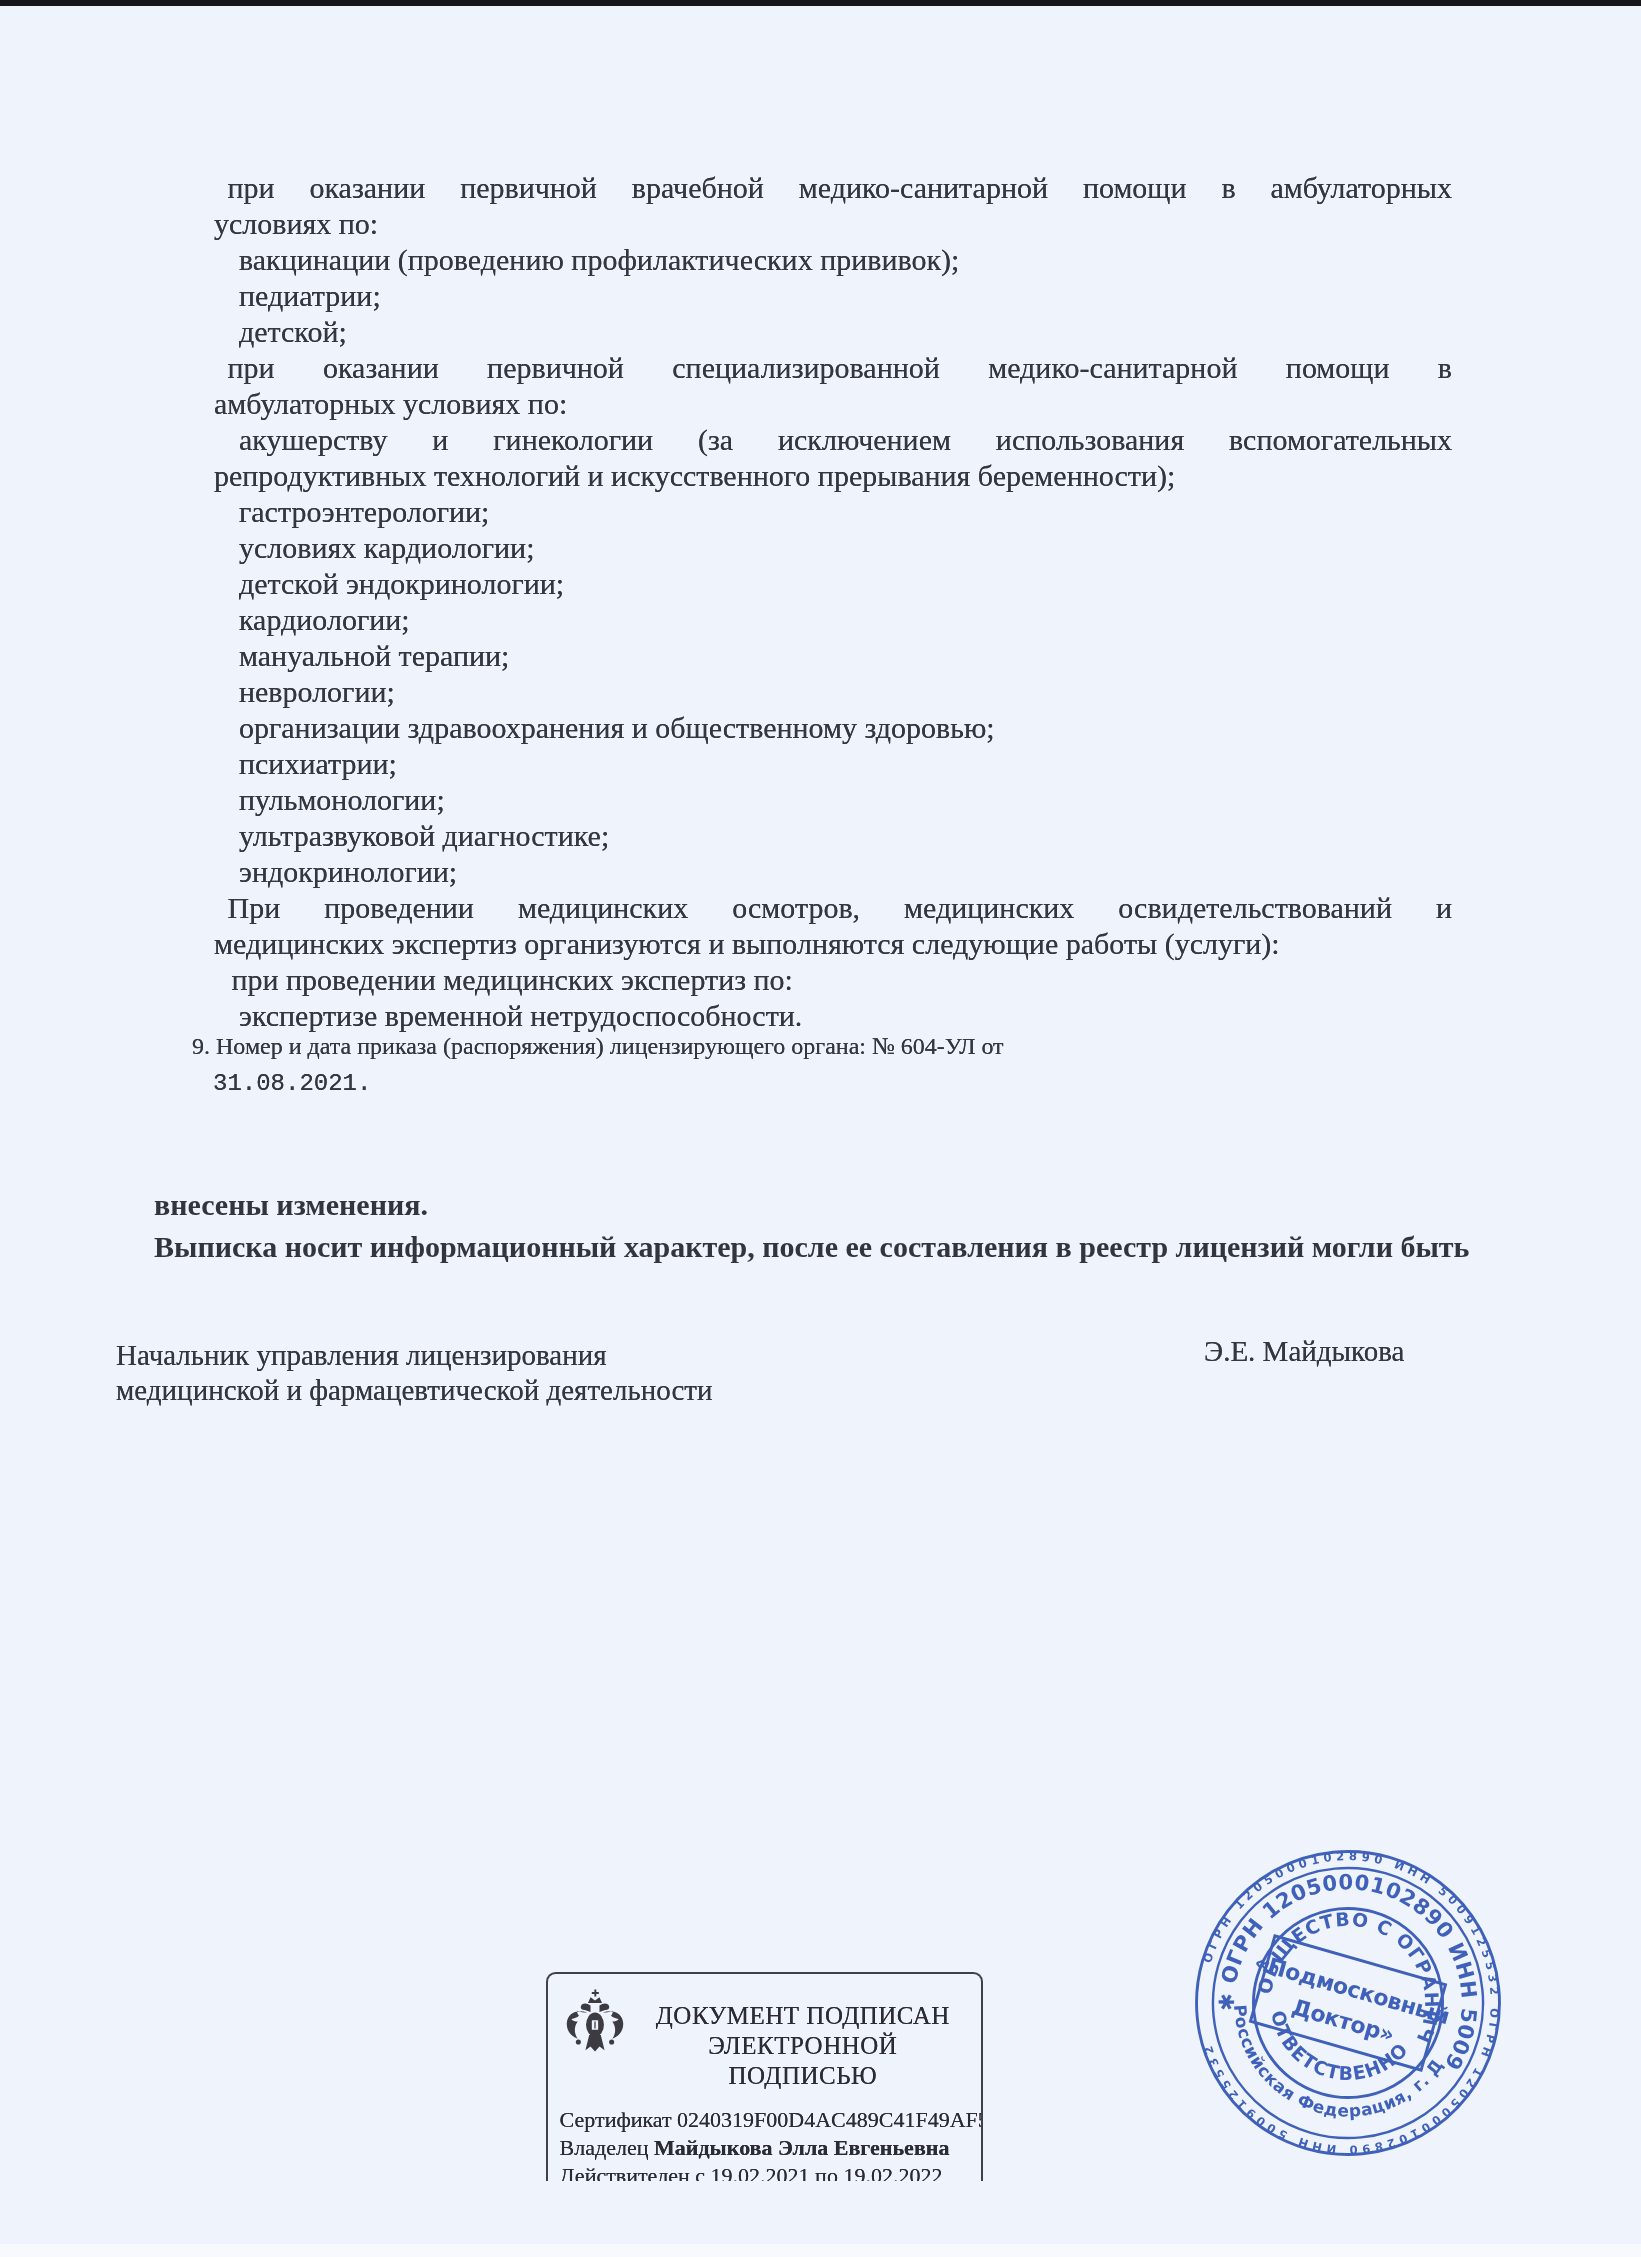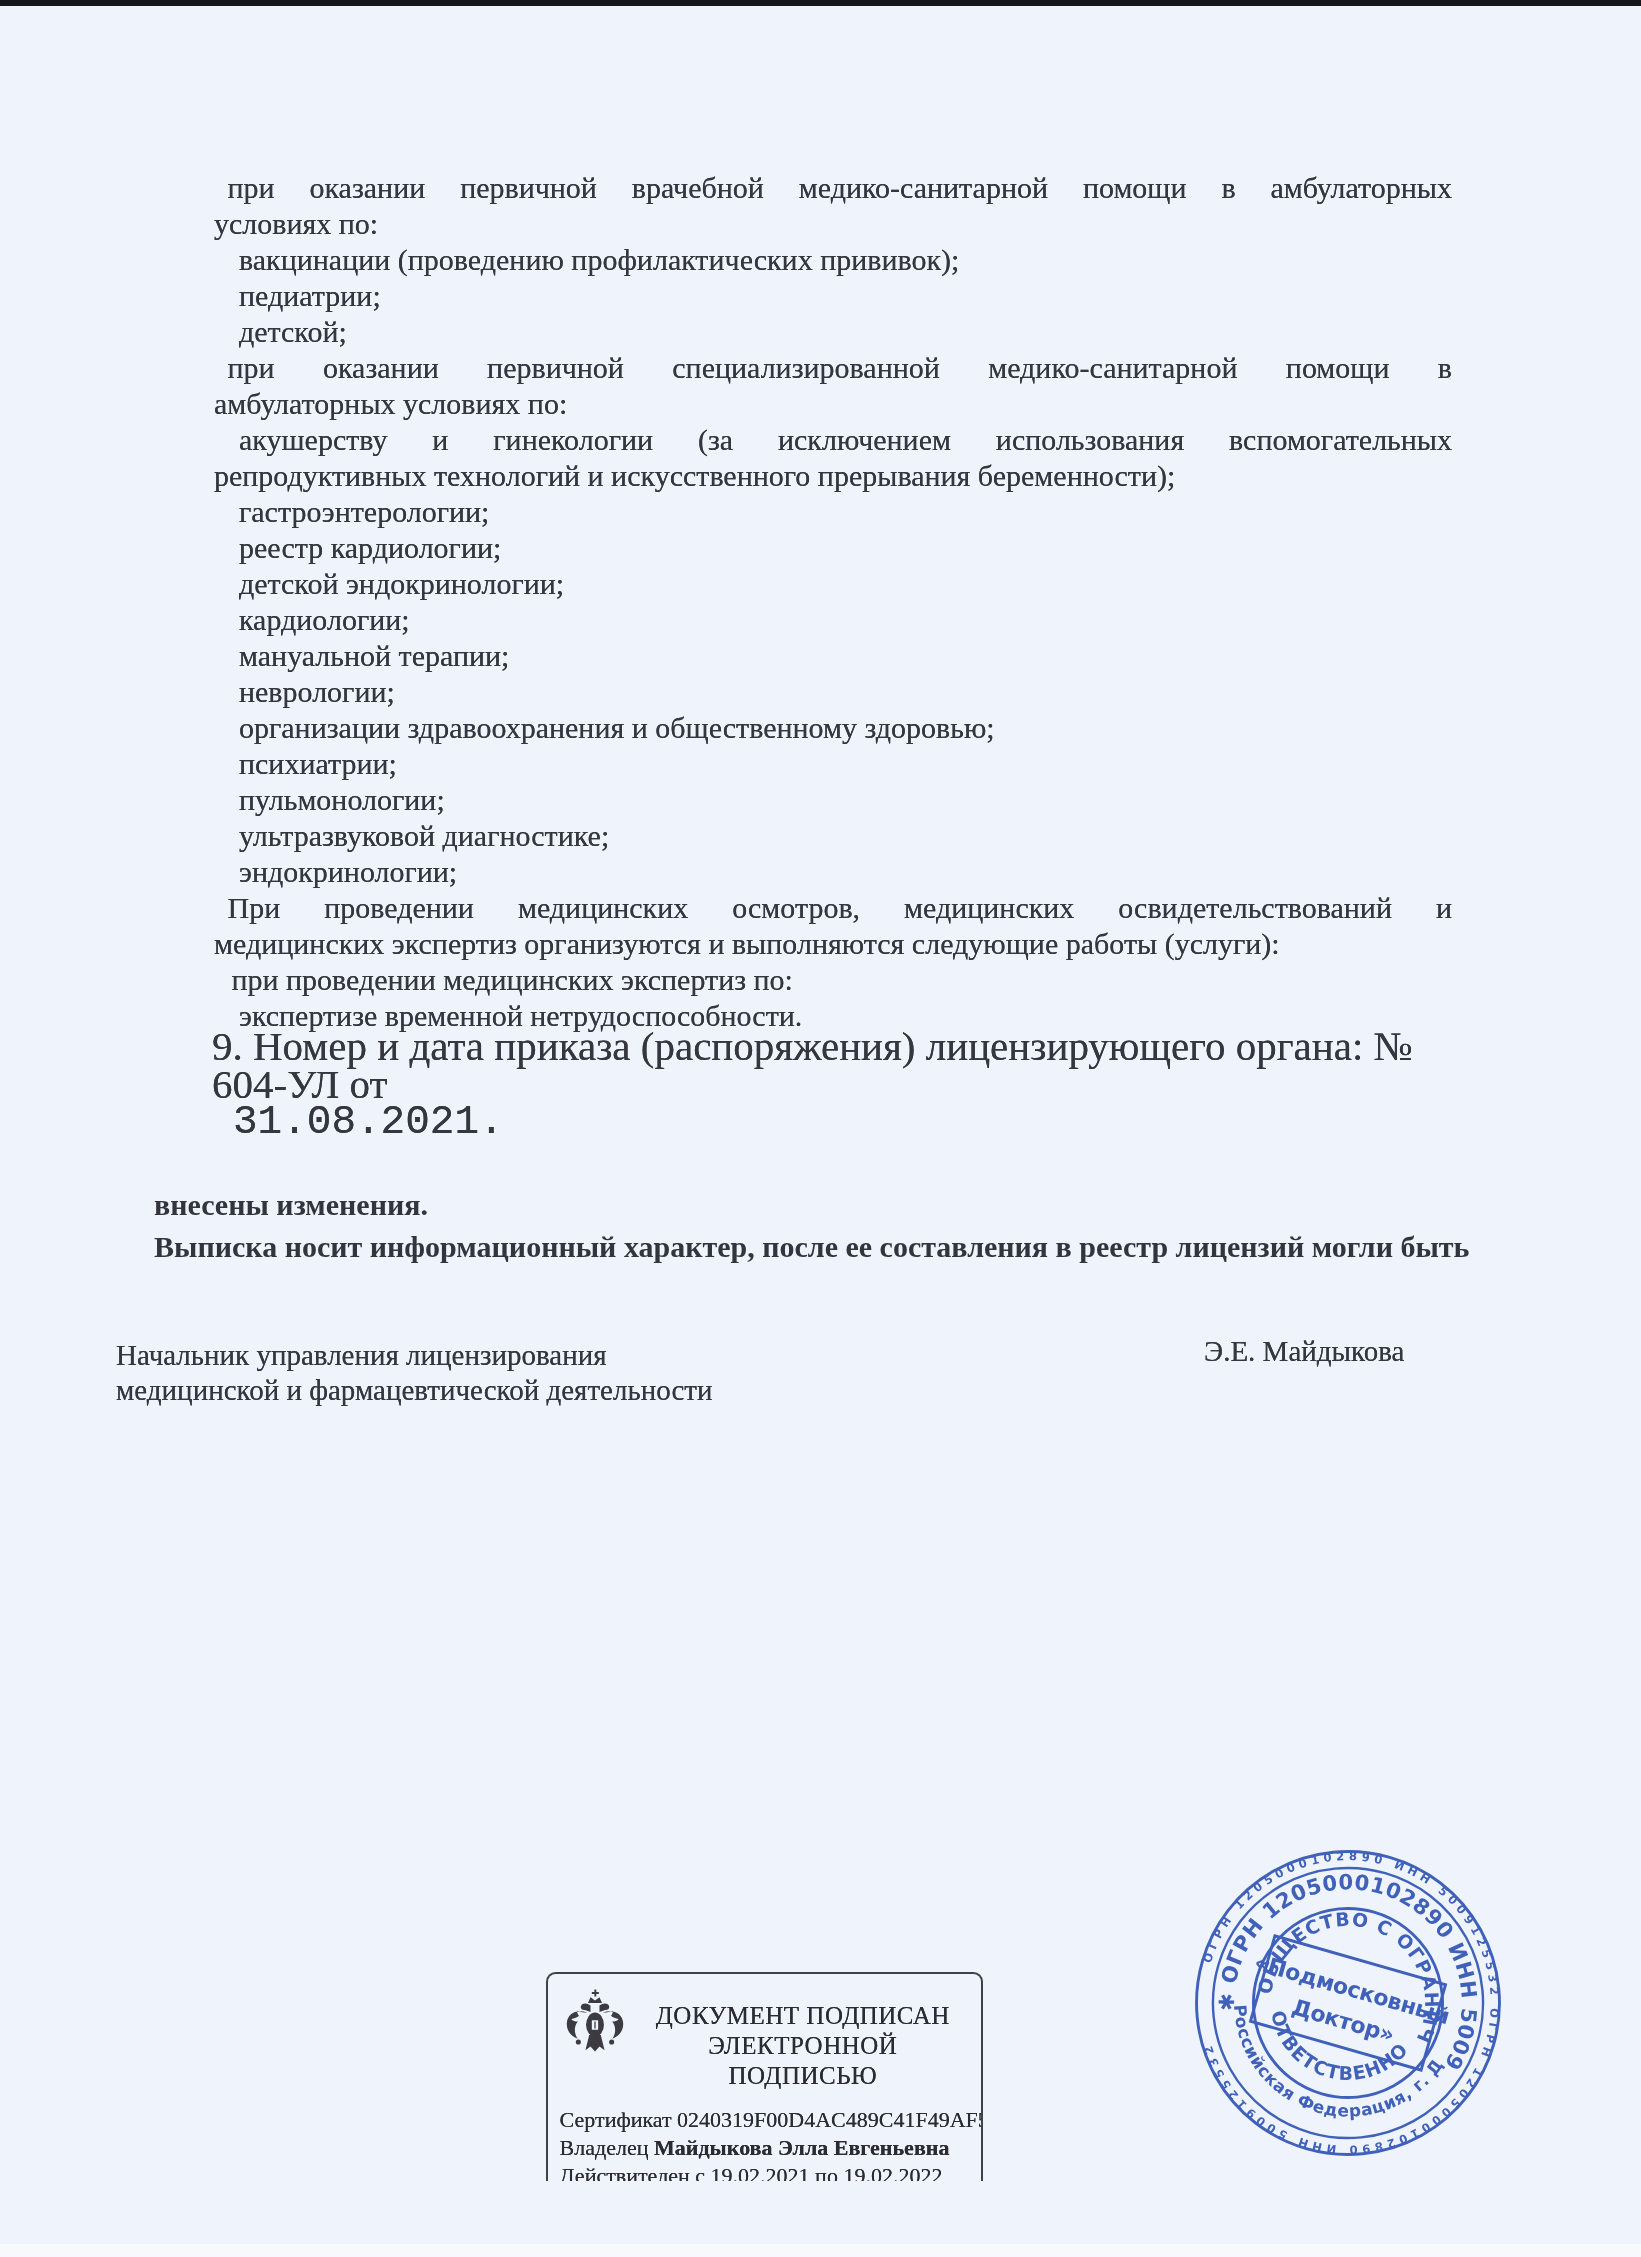--- a/index.html
+++ b/index.html
@@ -17,21 +17,21 @@
   .line{
     font-size:30px;line-height:36px;white-space:normal;
     text-shadow:0 0 0.6px #3a3c44;
   }
   .j{text-align:justify;text-align-last:justify;}
   .ind1{padding-left:13.5px;}
   .ind15{padding-left:17.4px;}
   .ind2{padding-left:25px;}
 
   
-  .point9{position:absolute;left:212px;top:1027px;width:1207px;font-size:41px;line-height:38px;text-shadow:0 0 0.6px #3a3c44;}
+  .point9{position:absolute;left:192px;top:1027px;width:1207px;font-size:24px;line-height:38px;text-shadow:0 0 0.6px #3a3c44;}
   .point9 .l2{padding-left:21px;font-family:Liberation Mono, monospace;}
 
   
   .note{position:absolute;left:154px;top:1184px;width:1300px;font-size:30px;line-height:42px;font-weight:bold;color:#33353c;white-space:nowrap;}
 
   
   .sign{position:absolute;left:116px;top:1338px;width:1062px;font-size:29px;line-height:35px;text-shadow:0 0 0.5px #3a3c44;}
   .sign-name{position:absolute;left:1204px;top:1335px;font-size:29px;text-shadow:0 0 0.5px #3a3c44;}
 
   
@@ -67,21 +67,21 @@
       <div class="line j ind1">при  оказании  первичной  врачебной  медико-санитарной  помощи  в  амбулаторных</div>
       <div class="line">условиях по:</div>
       <div class="line ind2">вакцинации (проведению профилактических прививок);</div>
       <div class="line ind2">педиатрии;</div>
       <div class="line ind2">детской;</div>
       <div class="line j ind1">при  оказании  первичной  специализированной  медико-санитарной  помощи  в</div>
       <div class="line">амбулаторных условиях по:</div>
       <div class="line j ind2">акушерству  и  гинекологии  (за  исключением  использования  вспомогательных</div>
       <div class="line">репродуктивных технологий и искусственного прерывания беременности);</div>
       <div class="line ind2">гастроэнтерологии;</div>
-      <div class="line ind2">реестр кардиологии;</div>
+      <div class="line ind2">условиях кардиологии;</div>
       <div class="line ind2">детской эндокринологии;</div>
       <div class="line ind2">кардиологии;</div>
       <div class="line ind2">мануальной терапии;</div>
       <div class="line ind2">неврологии;</div>
       <div class="line ind2">организации здравоохранения и общественному здоровью;</div>
       <div class="line ind2">психиатрии;</div>
       <div class="line ind2">пульмонологии;</div>
       <div class="line ind2">ультразвуковой диагностике;</div>
       <div class="line ind2">эндокринологии;</div>
       <div class="line j ind1">При  проведении  медицинских  осмотров,  медицинских  освидетельствований  и</div>

